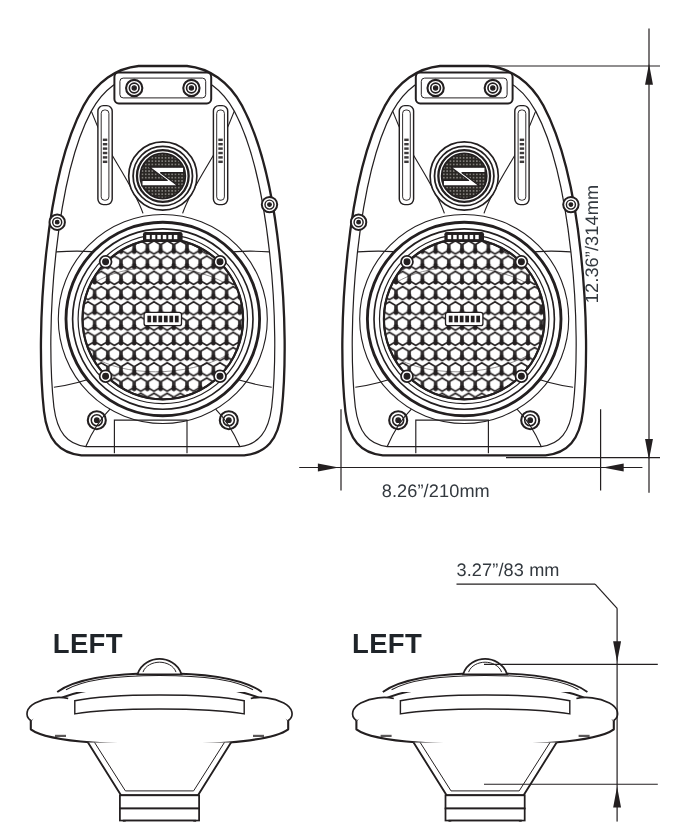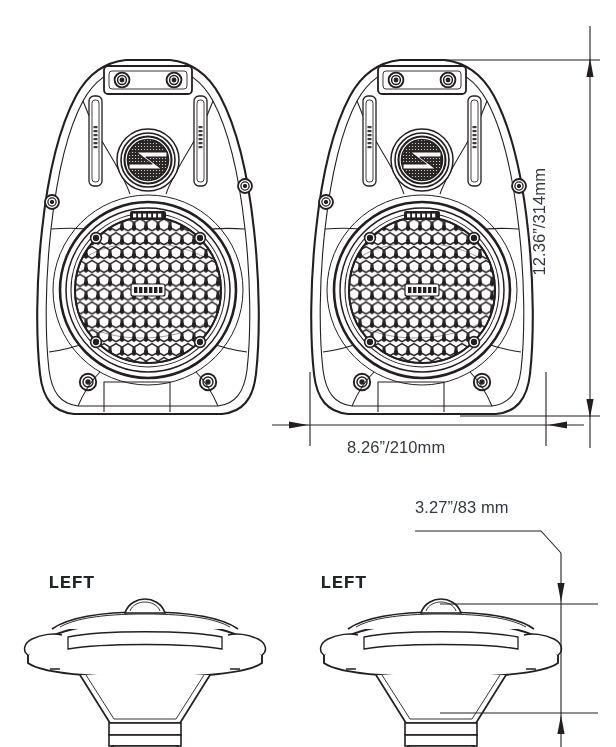--- a/index.html
+++ b/index.html
@@ -30,37 +30,37 @@
     white-space: nowrap;
     letter-spacing: 0.1px;
   }
   #dim-width-label {
     left: 347px;
     top: 398px;
     margin-top: 40px;
   }
   #dim-depth-label {
     left: 415px;
-    top: 498px;
+    top: 510px;
   }
   #dim-height-label {
     left: 530px;
     top: 168px;
     transform: rotate(-90deg);
     transform-origin: left top;
     
   }
   #dim-height-label-inner {
     display: block;
     transform: translate(-100%, 0);
   }
   .view-label {
     position: absolute;
-    font-family: Liberation Mono, monospace;
-    font-size: 19px;
+    font-family: Liberation Sans, sans-serif;
+    font-size: 25px;
     font-weight: bold;
     color: #1f2429;
     letter-spacing: 0.3px;
   }
   #view-label-left {
     left: 48px;
     top: 572px;
   }
   #view-label-right {
     left: 320px;

